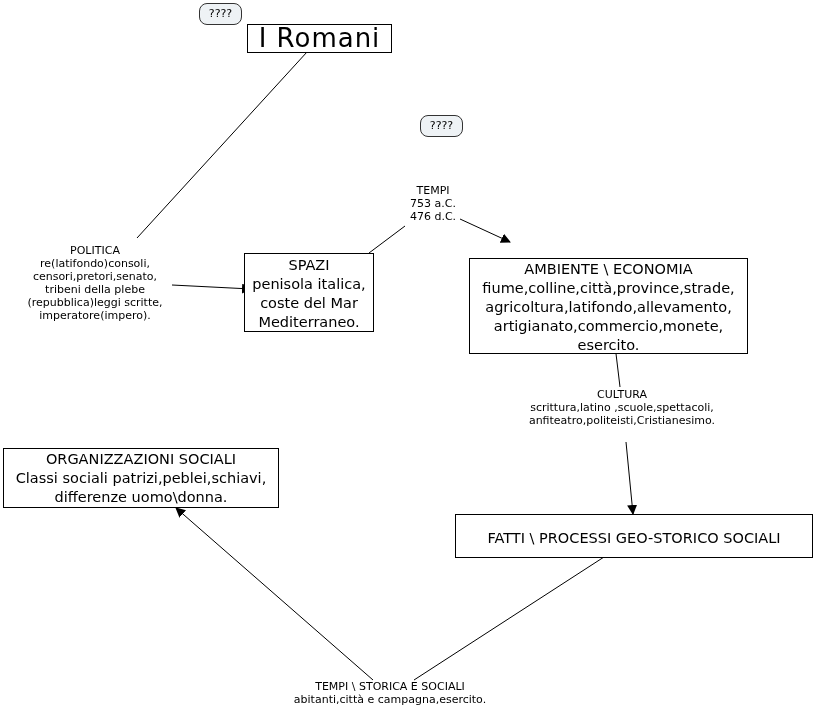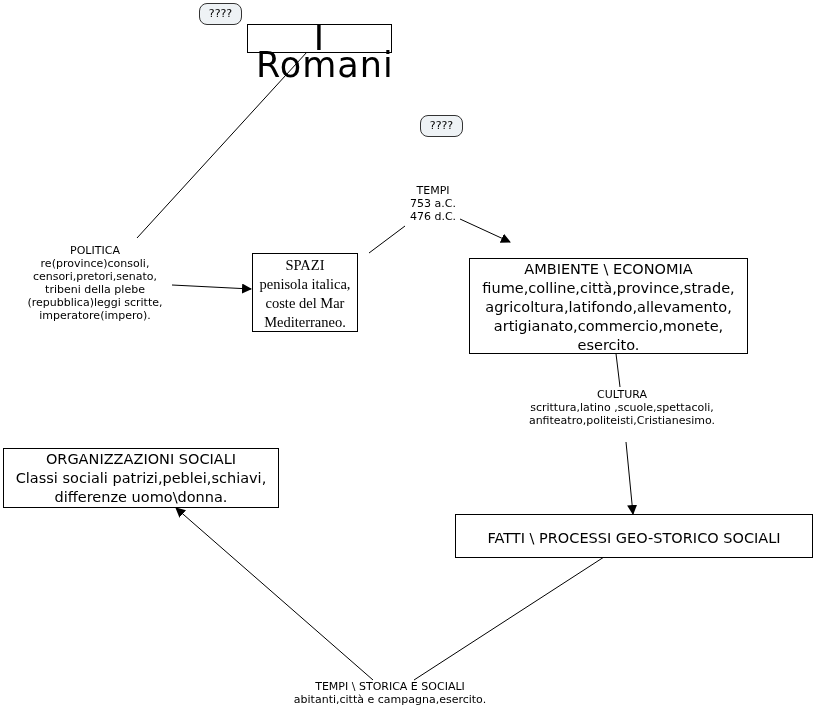--- a/index.html
+++ b/index.html
@@ -6,21 +6,21 @@
   body { width:816px; height:710px; position:relative; overflow:hidden;
          font-family:"DejaVu Sans", sans-serif; color:#000; }
   svg.links { position:absolute; left:0; top:0; width:816px; height:710px; }
   .node { position:absolute; text-align:center; box-sizing:border-box; }
   .box { border:1.5px solid #000; background:#fff; }
   .label { background:transparent; }
   .line { display:block; white-space:nowrap; }
   .badge { position:absolute; border:1px solid #333; border-radius:8px;
            background:#eef2f5; font-size:11px; text-align:center;
            line-height:20px; height:22px; box-sizing:border-box; }
-  .title { font-size:35px; line-height:32px; padding:0 8px; letter-spacing:1px; }
+  .title { font-size:26px; line-height:32px; padding:0 8px; letter-spacing:1px; }
   .medium { font-size:14.5px; line-height:19px; }
   .small { font-size:11px; line-height:13px; }
 </style>
 </head>
 <body>
 
 <svg class="links" xmlns="http://www.w3.org/2000/svg">
   <defs>
     <marker id="arrowhead" markerWidth="10" markerHeight="10" refX="9" refY="5" orient="auto" markerUnits="userSpaceOnUse">
       <path d="M0,0 L10,5 L0,10 z" fill="#000"></path>
@@ -42,34 +42,34 @@
 <div class="badge" style="left:420px; top:115px; width:43px;">
   <span>????</span>
 </div>
 
 <div class="node box title" style="left:247px; top:24px; width:145px; height:29px; line-height:27px;">
   <span>I  Romani</span>
 </div>
 
 <div class="node label small" style="left:15px; top:244px; width:160px;">
   <span class="line">POLITICA</span>
-  <span class="line">re(province)consoli,</span>
+  <span class="line">re(latifondo)consoli,</span>
   <span class="line">censori,pretori,senato,</span>
   <span class="line">tribeni della plebe</span>
   <span class="line">(repubblica)leggi scritte,</span>
   <span class="line">imperatore(impero).</span>
 </div>
 
 <div class="node label small" style="left:395px; top:184px; width:76px;">
   <span class="line">TEMPI</span>
   <span class="line">753 a.C.</span>
   <span class="line">476 d.C.</span>
 </div>
 
-<div class="node box medium" style="left:252px; top:253px; width:106px; height:79px; padding-top:2px;font-family:Liberation Serif, serif;">
+<div class="node box medium" style="left:244px; top:253px; width:130px; height:79px; padding-top:2px;">
   <span class="line">SPAZI</span>
   <span class="line">penisola italica,</span>
   <span class="line">coste del Mar</span>
   <span class="line">Mediterraneo.</span>
 </div>
 
 <div class="node box medium" style="left:469px; top:242px; width:279px; height:96px; padding-top:1px;margin-top:16px;">
   <span class="line">AMBIENTE \ ECONOMIA</span>
   <span class="line">fiume,colline,città,province,strade,</span>
   <span class="line">agricoltura,latifondo,allevamento,</span>

